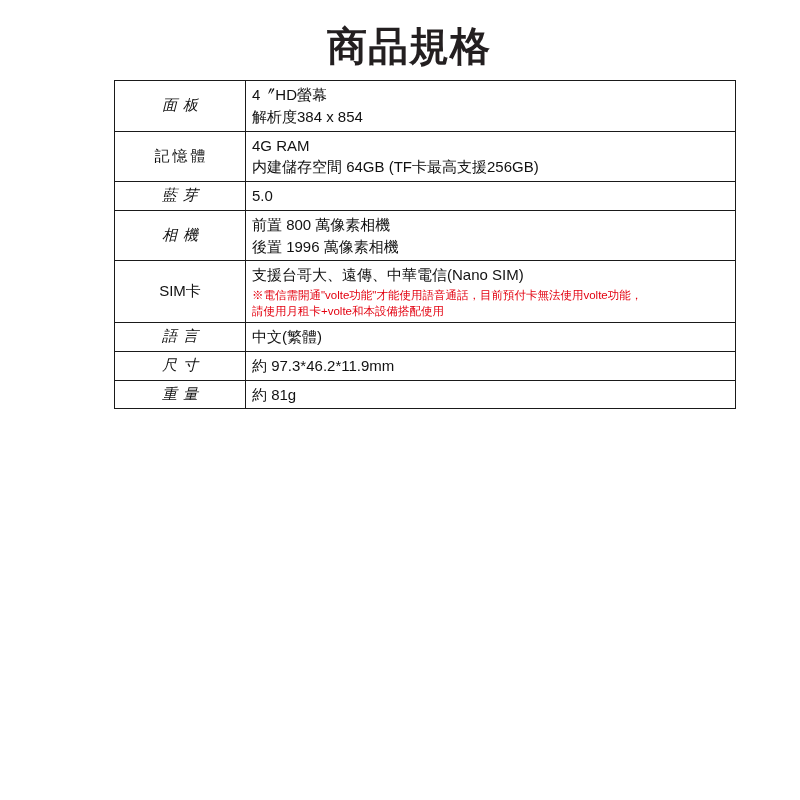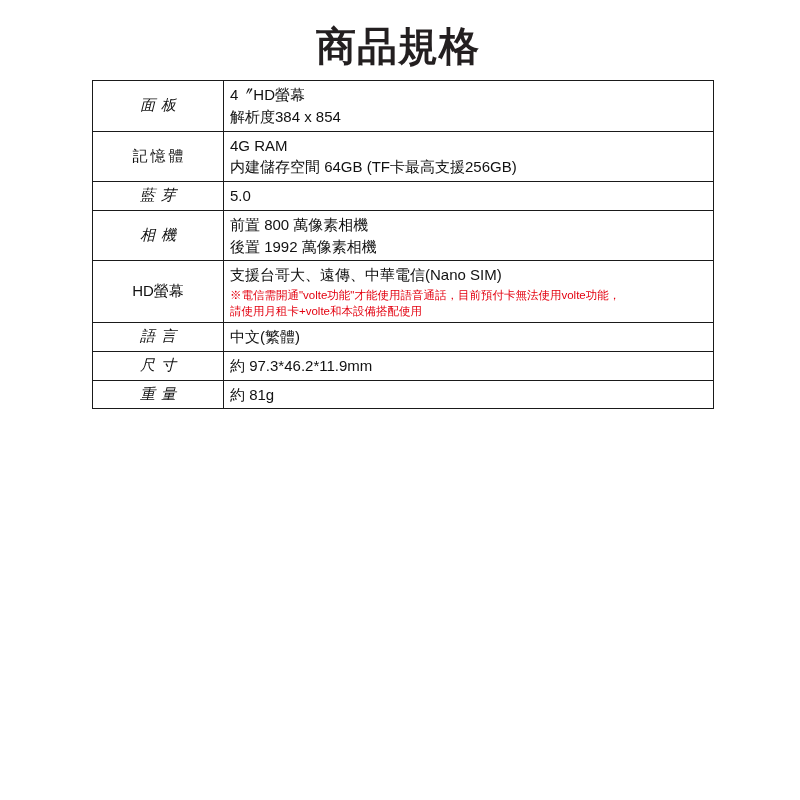--- a/index.html
+++ b/index.html
@@ -11,20 +11,21 @@
     height: 800px;
     background: #ffffff;
     font-family: "Liberation Sans", sans-serif;
     overflow: hidden;
   }
   .page {
     position: relative;
     width: 796px;
     height: 800px;
     box-sizing: border-box;
+    padding-left: 22px;
   }
   .title {
     text-align: center;
     font-size: 40px;
     font-weight: bold;
     color: #231f20;
     letter-spacing: 1px;
     padding-top: 22px;
     padding-bottom: 10px;
     line-height: 1.2;
@@ -104,25 +105,25 @@
           <tr>
             <td class="label"><span class="lbl-spread">藍芽</span></td>
             <td class="value">
               <span class="vline">5.0</span>
             </td>
           </tr>
           <tr>
             <td class="label"><span class="lbl-spread">相機</span></td>
             <td class="value">
               <span class="vline">前置 800 萬像素相機</span>
-              <span class="vline">後置 1992 萬像素相機</span>
+              <span class="vline">後置 1996 萬像素相機</span>
             </td>
           </tr>
           <tr>
-            <td class="label"><span>HD螢幕</span></td>
+            <td class="label"><span>SIM卡</span></td>
             <td class="value">
               <span class="vline">支援台哥大、遠傳、中華電信(Nano SIM)</span>
               <div class="note">
                 <span class="vline">※電信需開通"volte功能"才能使用語音通話，目前預付卡無法使用volte功能，</span>
                 <span class="vline">請使用月租卡+volte和本設備搭配使用</span>
               </div>
             </td>
           </tr>
           <tr>
             <td class="label"><span class="lbl-spread">語言</span></td>

